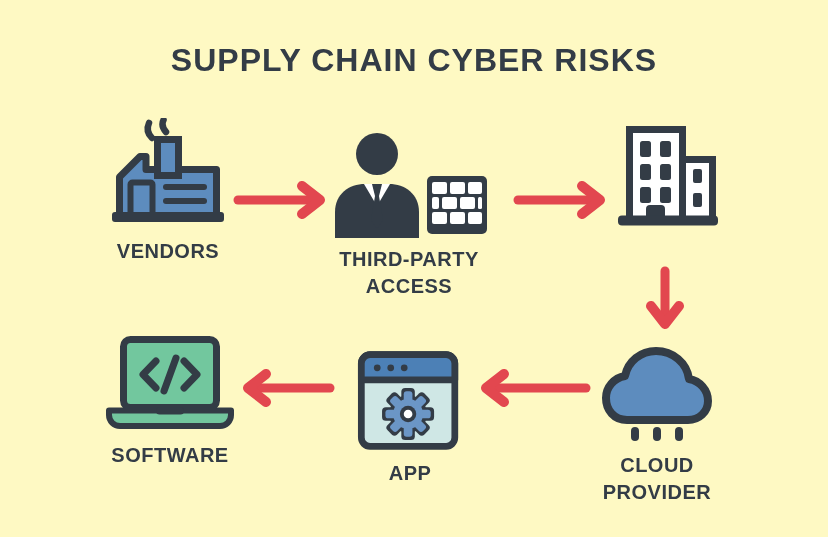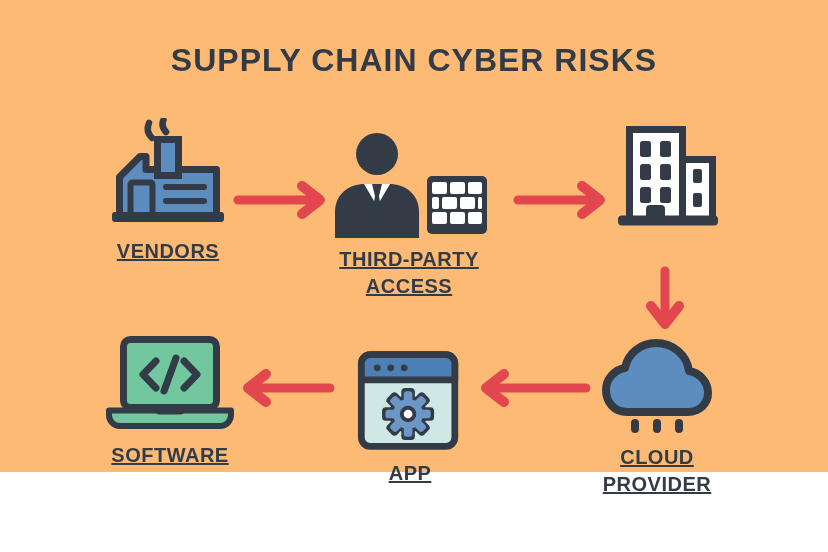--- a/index.html
+++ b/index.html
@@ -11,35 +11,34 @@
     --cyan:#CFE7E5;
     --red:#E2474F;
     --white:#FFFFFF;
   }
   *{margin:0;padding:0;box-sizing:border-box;}
   html,body{background:#fff;}
   body{
     font-family:"Liberation Sans", sans-serif;
     width:828px;height:552px;overflow:hidden;
   }
-  .canvas{position:relative;width:828px;height:472px;background:#fdba74;}
+  .canvas{position:relative;width:828px;height:537px;background:#fef9c3;}
   .title{
     position:absolute;top:42px;left:0;width:100%;
     text-align:center;
     font-size:32px;font-weight:700;letter-spacing:1px;
     color:var(--dark);
   }
   .node{position:absolute;text-align:center;}
   .node svg{display:block;margin:0 auto;}
   .node-label{
     margin-top:8px;
     font-size:20px;font-weight:700;letter-spacing:0.5px;
     line-height:1.35;color:var(--dark);
     white-space:pre-line;
-    text-decoration:underline;
   }
   .arrow{position:absolute;}
   .arrow svg{display:block;}
   .stroke-dark{stroke:var(--dark);fill:none;stroke-linecap:round;stroke-linejoin:round;}
 </style>
 </head>
 <body>
 
 <div class="canvas">
 
@@ -128,21 +127,21 @@
         <rect x="-4.5" y="-23.5" width="9" height="47" rx="3" fill="var(--light-blue)" transform="rotate(90)"></rect>
         <rect x="-4.5" y="-23.5" width="9" height="47" rx="3" fill="var(--light-blue)" transform="rotate(135)"></rect>
         <circle r="15.5" fill="var(--light-blue)"></circle>
         <circle r="8.5" fill="var(--dark)"></circle>
         <circle r="4.5" fill="var(--white)"></circle>
       </g>
     </svg>
     <div class="node-label">APP</div>
   </div>
 
-  <div class="node" style="left:567px;top:336px;width:180px;">
+  <div class="node" style="left:567px;top:344px;width:180px;">
     <svg width="116" height="100" viewBox="0 0 110 100">
       <path d="M25,76 C12,76 4,66 4,54 C4,43 12,34 23,32 C26,17 39,7 54,7 C71,7 85,19 87,35 C98,37 106,46 106,57 C106,68 97,76 86,76 Z" fill="var(--blue)" stroke="var(--dark)" stroke-width="8" stroke-linejoin="round"></path>
       <path class="stroke-dark" stroke-width="8" d="M33,87 V93"></path>
       <path class="stroke-dark" stroke-width="8" d="M55,87 V93"></path>
       <path class="stroke-dark" stroke-width="8" d="M77,87 V93"></path>
     </svg>
     <div class="node-label">CLOUD
 PROVIDER</div>
   </div>
 

